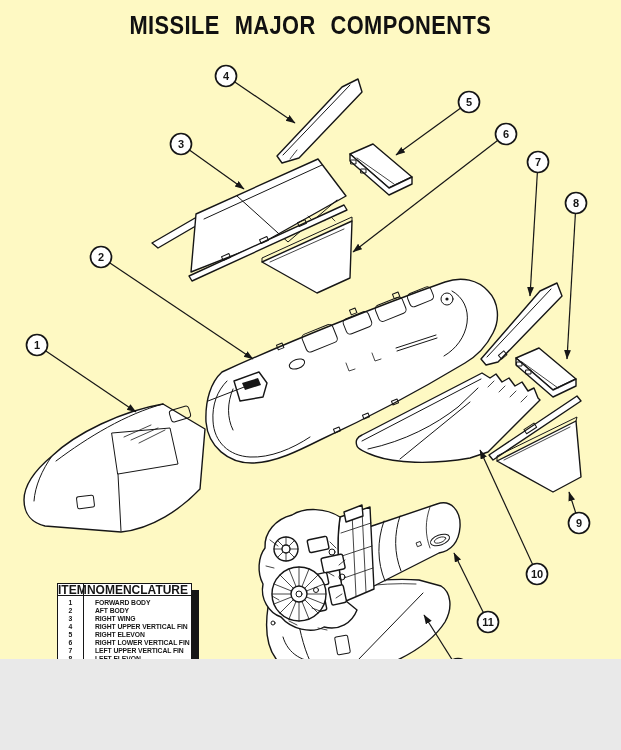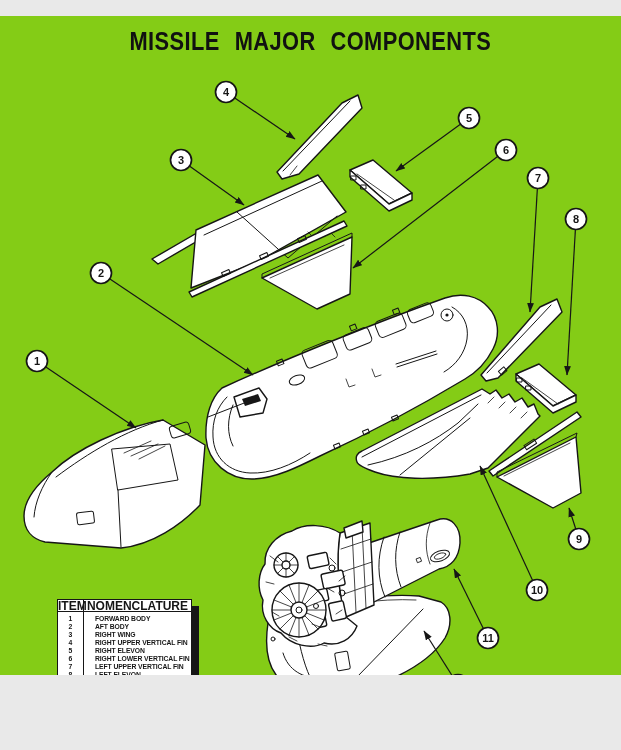--- a/index.html
+++ b/index.html
@@ -1,19 +1,19 @@
 <!DOCTYPE html>
 <html><head>
 <meta charset="utf-8">
 <style>
   html,body{margin:0;padding:0;background:#e9e9e9;}
   .page{
-    position:relative;width:621px;height:659px;background:#84cc16;
+    position:relative;width:621px;height:659px;background:#fef9c3;
     font-family:"Liberation Sans",sans-serif;color:#161616;overflow:hidden;
-    margin:16px auto;
+    margin:0 auto;
   }
   .title{
     position:absolute;top:10px;left:0;right:0;text-align:center;
     font-weight:bold;font-size:26px;letter-spacing:0.5px;word-spacing:10px;
     color:#111;
   }
   .title .cond{display:inline-block;transform:scaleX(.84);transform-origin:center;}
   svg.diagram{position:absolute;left:0;top:0;}
   svg .pf{fill:#ffffff;stroke:#161616;stroke-width:1.4;stroke-linejoin:round;}
   svg .d1{fill:none;stroke:#161616;stroke-width:1;stroke-linejoin:round;stroke-linecap:round;}

